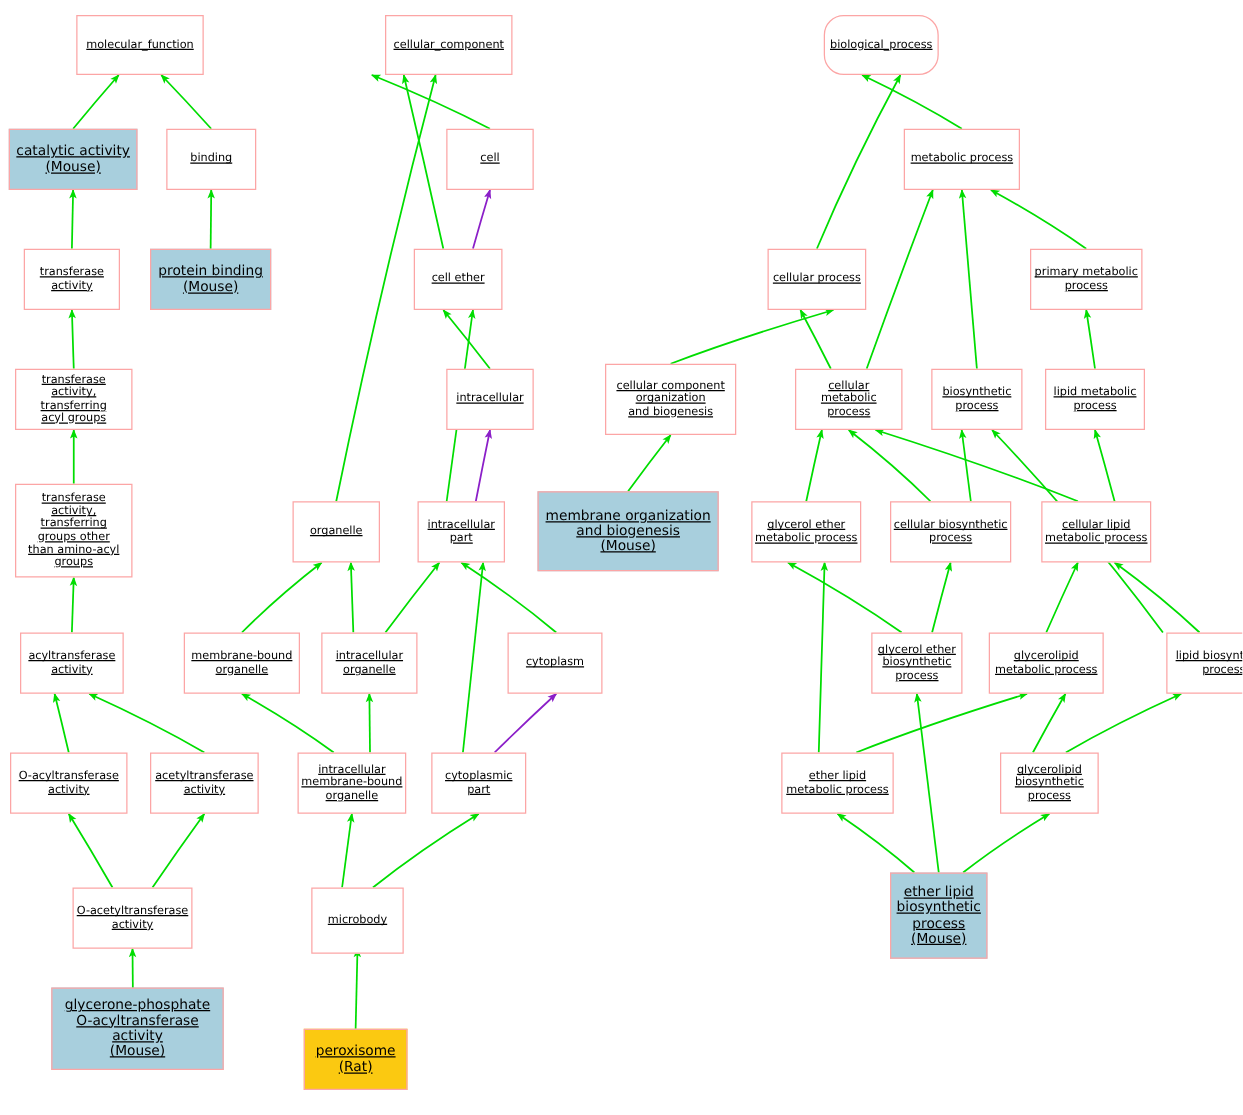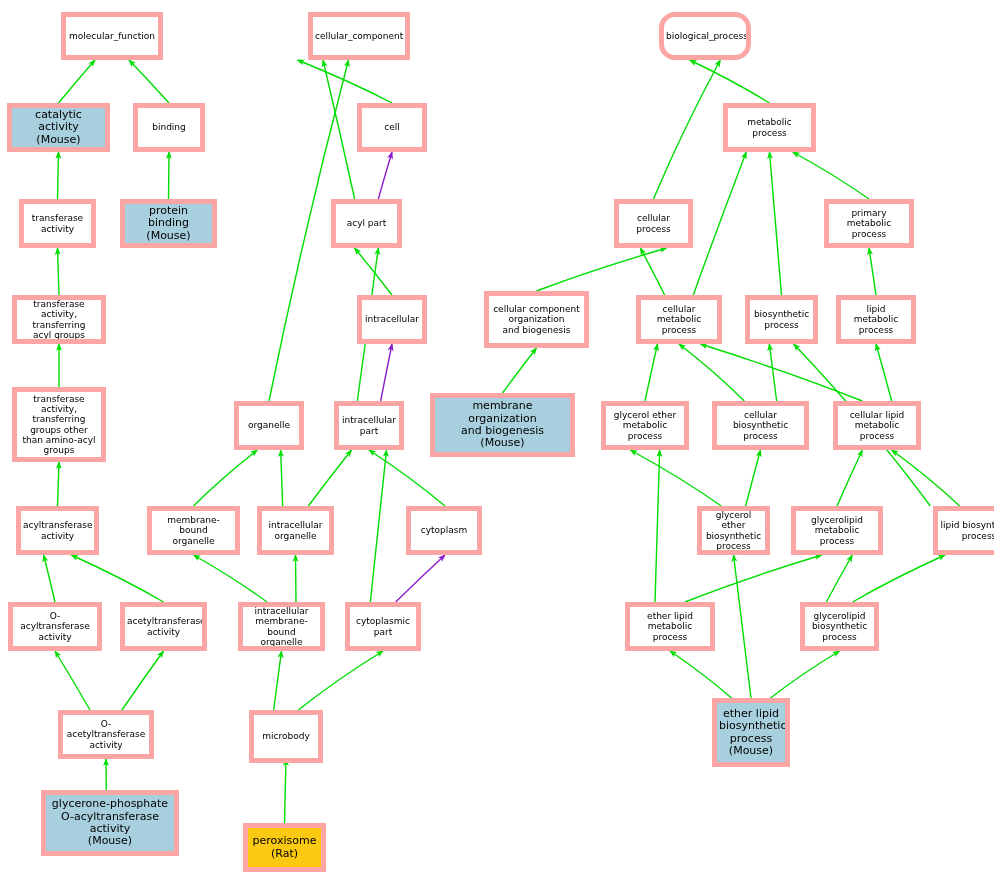--- a/index.html
+++ b/index.html
@@ -21,29 +21,30 @@
     position: absolute;
     left: 0;
     top: 0;
     width: 994px;
     height: 892px;
     pointer-events: none;
   }
   .node {
     position: absolute;
     box-sizing: border-box;
-    border: 5px solid #fca5a5;
+    border: 1px solid #fca5a5;
     background: #ffffff;
     display: flex;
     align-items: center;
     justify-content: center;
     text-align: center;
     line-height: 1.12;
     color: #000000;
     overflow: hidden;
+    text-decoration: underline;
   }
   .node .label {
     display: block;
     width: 100%;
     padding: 0 2px;
     box-sizing: border-box;
     white-space: pre-line;
   }
   .node.plain { background: #ffffff; font-size: 9px; }
   .node.highlight { background: #a8cfdd; font-size: 11px; }
@@ -147,21 +148,21 @@
       </div>
       <div class="node plain" style="left: 19px; top: 199px; width: 77px; height: 49px;">
         <span class="label">transferase
 activity</span>
       </div>
       <div class="node highlight" style="left: 120px; top: 199px; width: 97px; height: 49px;">
         <span class="label">protein binding
 (Mouse)</span>
       </div>
       <div class="node plain" style="left: 331px; top: 199px; width: 71px; height: 49px;">
-        <span class="label">acyl part</span>
+        <span class="label">cell ether</span>
       </div>
       <div class="node plain" style="left: 614px; top: 199px; width: 79px; height: 49px;">
         <span class="label">cellular process</span>
       </div>
       <div class="node plain" style="left: 824px; top: 199px; width: 90px; height: 49px;">
         <span class="label">primary metabolic
 process</span>
       </div>
       <div class="node plain" style="left: 12px; top: 295px; width: 94px; height: 49px;">
         <span class="label">transferase

